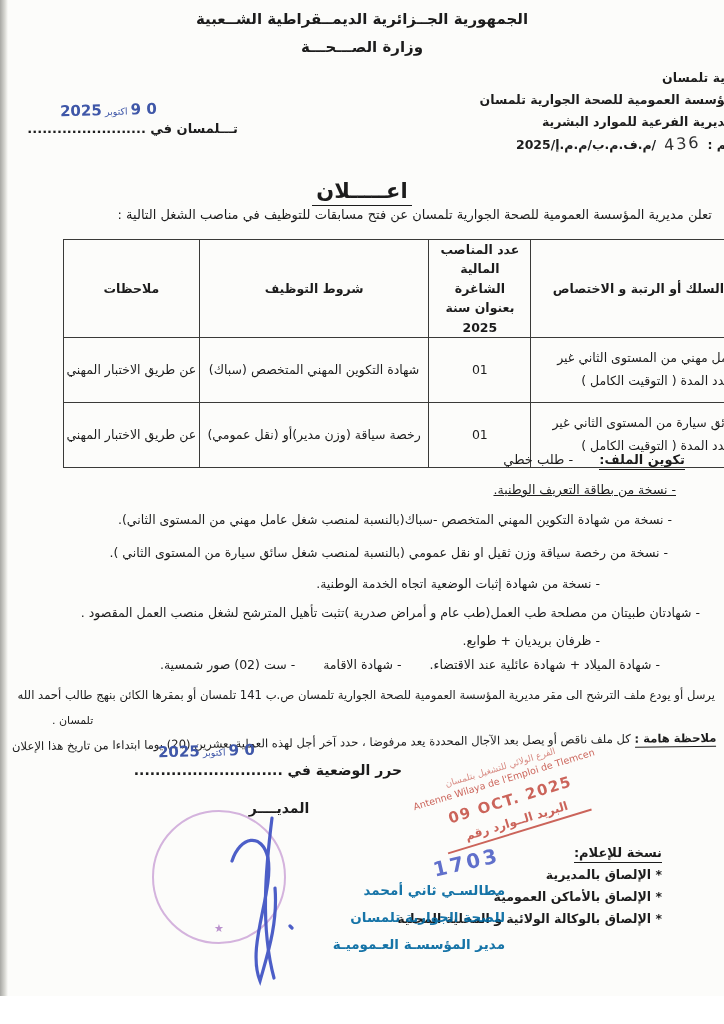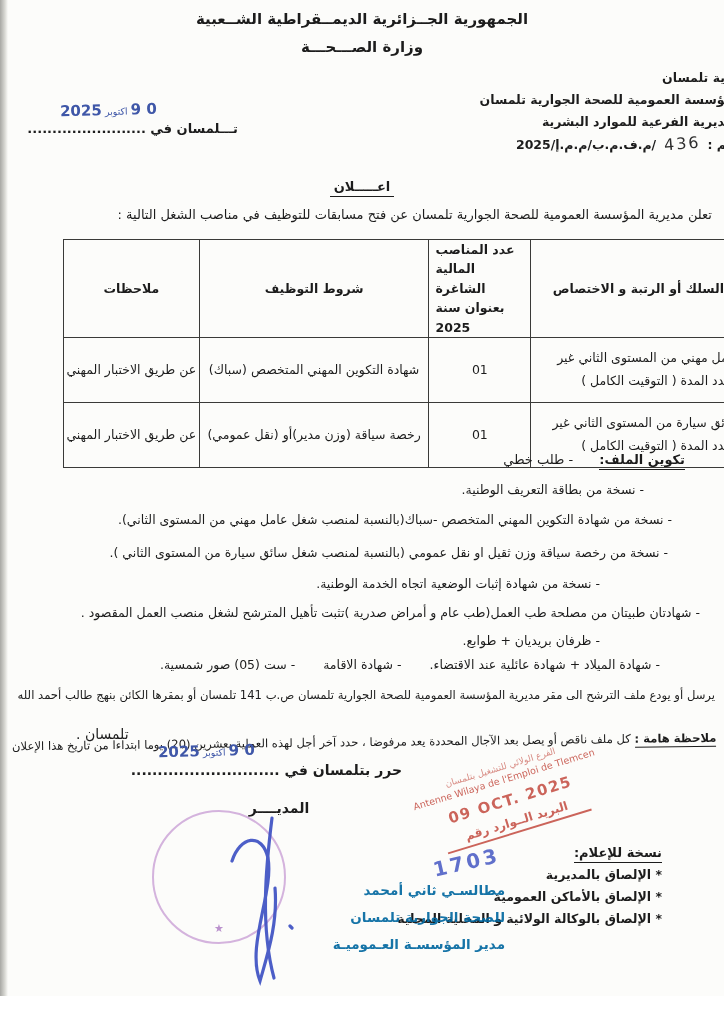--- a/index.html
+++ b/index.html
@@ -20,43 +20,43 @@
   .letterhead{top:67px;right:-18px;text-align:right;font-weight:bold;font-size:12.5px;line-height:22px;white-space:nowrap;}
   .hand{display:inline-block;font-size:16px;font-weight:normal;transform:rotate(-5deg);letter-spacing:2px;color:#2e2e2e;padding:0 3px;}
   
   .dstamp{color:#3f57a8;font-weight:bold;white-space:nowrap;transform:rotate(-1.5deg);}
   .dstamp .d,.dstamp .y{font-size:15px;}
   .dstamp .m{font-size:9.5px;font-weight:normal;padding:0 3px;}
   .ds1{left:60px;top:100px;}
   .ds2{left:158px;top:741px;}
   .place-line{left:26px;top:121px;width:212px;text-align:right;font-weight:bold;font-size:13px;white-space:nowrap;}
   
-  .title{top:179px;left:0;right:0;text-align:center;font-size:13px;font-weight:bold;}
+  .title{top:179px;left:0;right:0;text-align:center;font-size:21px;font-weight:bold;}
   .title span{border-bottom:1.5px solid #1c1c1c;padding:0 4px 2px;}
   .intro{top:207px;right:12px;font-size:13px;white-space:nowrap;}
   
   table.jobs{position:absolute;top:239px;left:63px;width:792px;border-collapse:collapse;direction:rtl;}
   table.jobs th,table.jobs td{border:1.2px solid #3a3a38;font-size:12.5px;vertical-align:middle;}
   table.jobs th{font-weight:bold;height:82px;}
   table.jobs td{height:62px;}
   .c-post{width:300px;}.c-count{width:119px;}.c-cond{width:238px;}.c-notes{width:135px;}
   th.post{text-align:right;padding-right:130px;}
   td.post{text-align:right;padding-right:115px;font-size:12px;line-height:1.8;}
-  th.count{text-align:left;padding:0 6px;line-height:1.55;}
+  th.count{text-align:center;padding:0 6px;line-height:1.55;}
   td.count,th.cond,td.cond,th.notes,td.notes{text-align:center;}
   td.cond{font-size:12px;white-space:nowrap;}
   td.notes{font-size:11px;white-space:nowrap;}
   
   .fl-line{top:452px;right:39px;display:flex;gap:26px;align-items:baseline;font-size:13px;}
   .fl-label{font-weight:bold;border-bottom:1.5px solid #1c1c1c;padding-bottom:2px;}
   .fitem{font-size:12.5px;white-space:nowrap;text-align:right;}
   .flast{display:flex;gap:28px;}
   
   .dep1{top:688px;right:9px;font-size:11.6px;white-space:nowrap;letter-spacing:-.1px;}
-  .dep2{top:714px;left:76px;font-size:14px;margin-top:12px;}
+  .dep2{top:714px;left:52px;font-size:11px;}
   .note{top:735px;right:8px;font-size:11.6px;white-space:nowrap;transform:rotate(-.7deg);}
   .note b{border-bottom:1.3px solid #1c1c1c;padding-bottom:1px;}
   .written{top:762px;left:150px;width:252px;text-align:right;font-weight:bold;font-size:14px;white-space:nowrap;}
   .director{top:800px;left:238px;width:82px;text-align:center;font-weight:bold;font-size:14px;}
   
   .redstamp{left:396px;top:760px;width:240px;height:118px;transform:rotate(-17deg);color:#c34a3f;text-align:center;opacity:.85;}
   .rs-ar{font-size:9px;letter-spacing:2px;opacity:.75;white-space:nowrap;}
   .rs-fr{font-size:9.5px;direction:ltr;margin-top:2px;white-space:nowrap;}
   .rs-date{font-size:15px;font-weight:bold;letter-spacing:1.5px;direction:ltr;margin-top:7px;}
   .rs-mail{font-size:12px;font-weight:bold;margin-top:6px;}
@@ -120,42 +120,42 @@
       <td class="cond">رخصة سياقة (وزن مدير)أو (نقل عمومي)</td>
       <td class="notes">عن طريق الاختبار المهني</td>
     </tr>
   </tbody>
     </table>
 
   <div class="abs fl-line">
     <span class="fl-label">تكوين الملف:</span>
     <span>- طلب خطي</span>
   </div>
-  <div class="abs fitem" style="top:482px;right:80px;">- نسخة  من  بطاقة التعريف الوطنية.</div>
+  <div class="abs fitem" style="top:482px;right:48px;text-decoration:underline;">- نسخة  من  بطاقة التعريف الوطنية.</div>
   <div class="abs fitem" style="top:512px;right:52px;">- نسخة من شهادة التكوين المهني المتخصص -سباك(بالنسبة لمنصب شغل عامل مهني من المستوى الثاني).</div>
   <div class="abs fitem" style="top:545px;right:56px;text-align:center;">- نسخة من رخصة سياقة وزن ثقيل او نقل عمومي (بالنسبة لمنصب شغل سائق سيارة من المستوى الثاني ).</div>
   <div class="abs fitem" style="top:576px;right:124px;">- نسخة من شهادة  إثبات  الوضعية اتجاه الخدمة الوطنية.</div>
   <div class="abs fitem" style="top:605px;right:24px;">- شهادتان طبيتان من مصلحة طب العمل(طب عام و أمراض صدرية )تثبت تأهيل المترشح لشغل منصب العمل المقصود .</div>
   <div class="abs fitem" style="top:633px;right:124px;">- ظرفان بريديان + طوابع.</div>
   <div class="abs fitem flast" style="top:657px;right:64px;">
     <span>- شهادة الميلاد + شهادة عائلية عند الاقتضاء.</span>
     <span>- شهادة الاقامة</span>
-    <span>- ست (05) صور شمسية.</span>
+    <span>- ست (02) صور شمسية.</span>
   </div>
 
   <div class="abs dep1">يرسل أو يودع ملف الترشح الى مقر مديرية المؤسسة العمومية للصحة الجوارية تلمسان ص.ب 141 تلمسان أو بمقرها الكائن بنهج طالب أحمد الله</div>
   <div class="abs dep2">تلمسان .</div>
   <div class="abs note">
     <b>ملاحظة هامة :</b><span> كل ملف ناقص أو يصل بعد الآجال المحددة يعد مرفوضا ، حدد آخر أجل لهذه العملية بعشرين (20) يوما  ابتداءا من تاريخ هذا الإعلان</span>
   </div>
 
   <div class="abs dstamp ds2">
     <span class="d">0 9</span><span class="m">اكتوبر</span><span class="y">2025</span>
   </div>
-  <div class="abs written">حرر بتلمسان في ............................</div>
+  <div class="abs written">حرر الوضعية في ............................</div>
   <div class="abs director">المديــــر</div>
 
   <div class="abs redstamp">
     <div class="rs-ar">الفرع الولائي للتشغيل بتلمسان</div>
     <div class="rs-fr">Antenne Wilaya de l'Emploi de Tlemcen</div>
     <div class="rs-date">09 OCT. 2025</div>
     <div class="rs-mail">البريد الــوارد رقم</div>
     <div class="rs-line"></div>
     <div class="rs-num">1703</div>
   </div>

